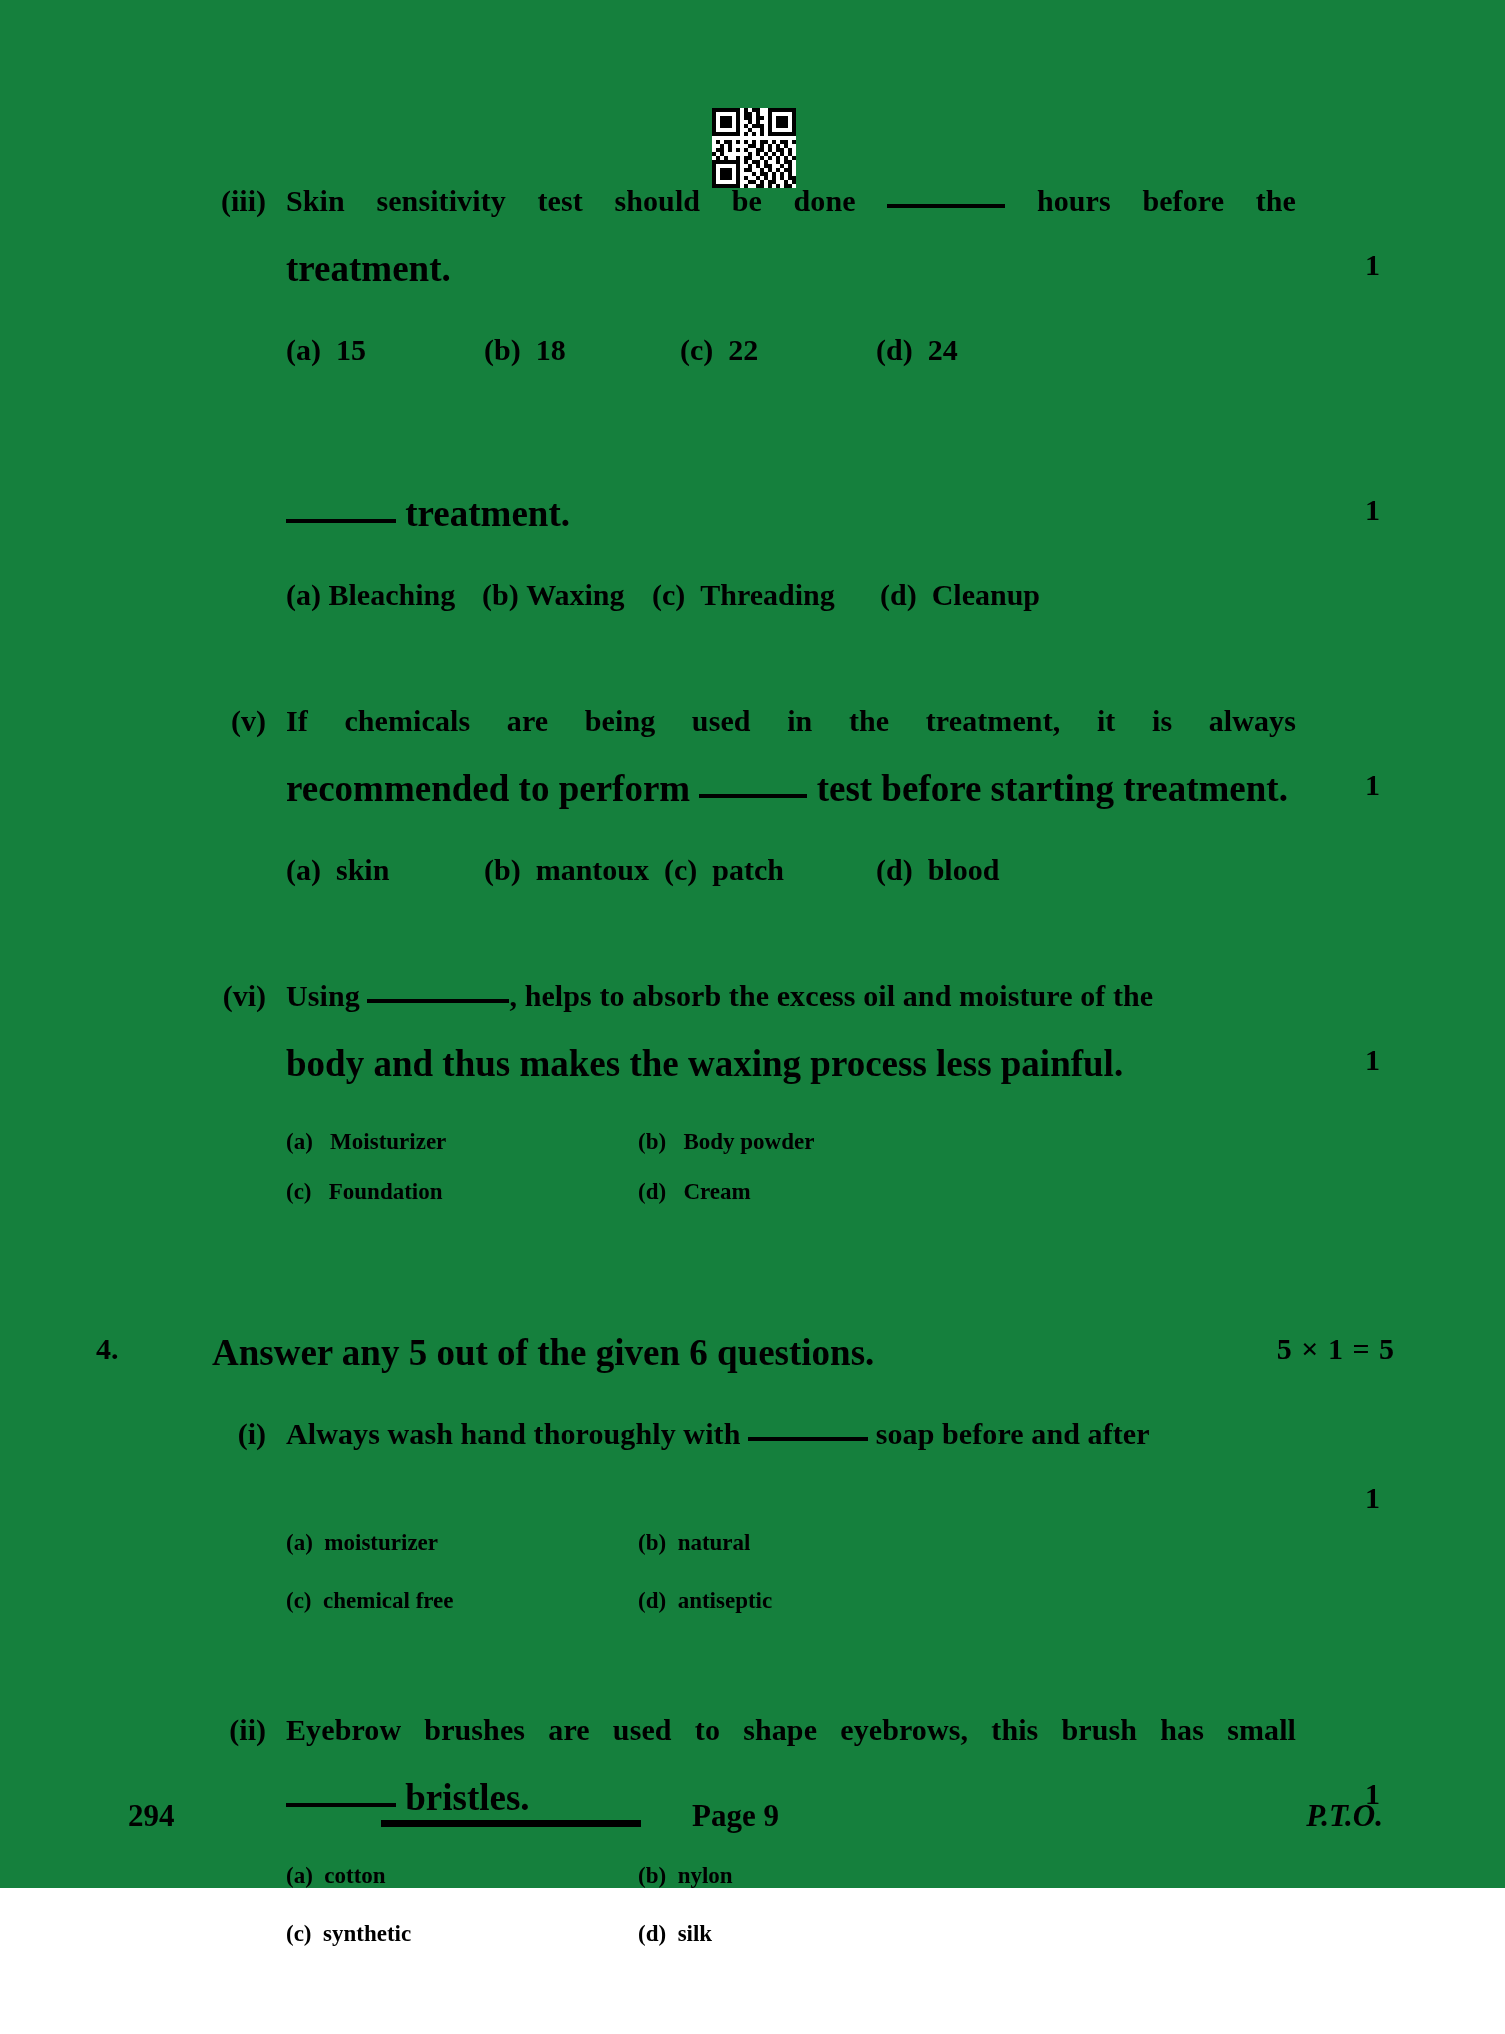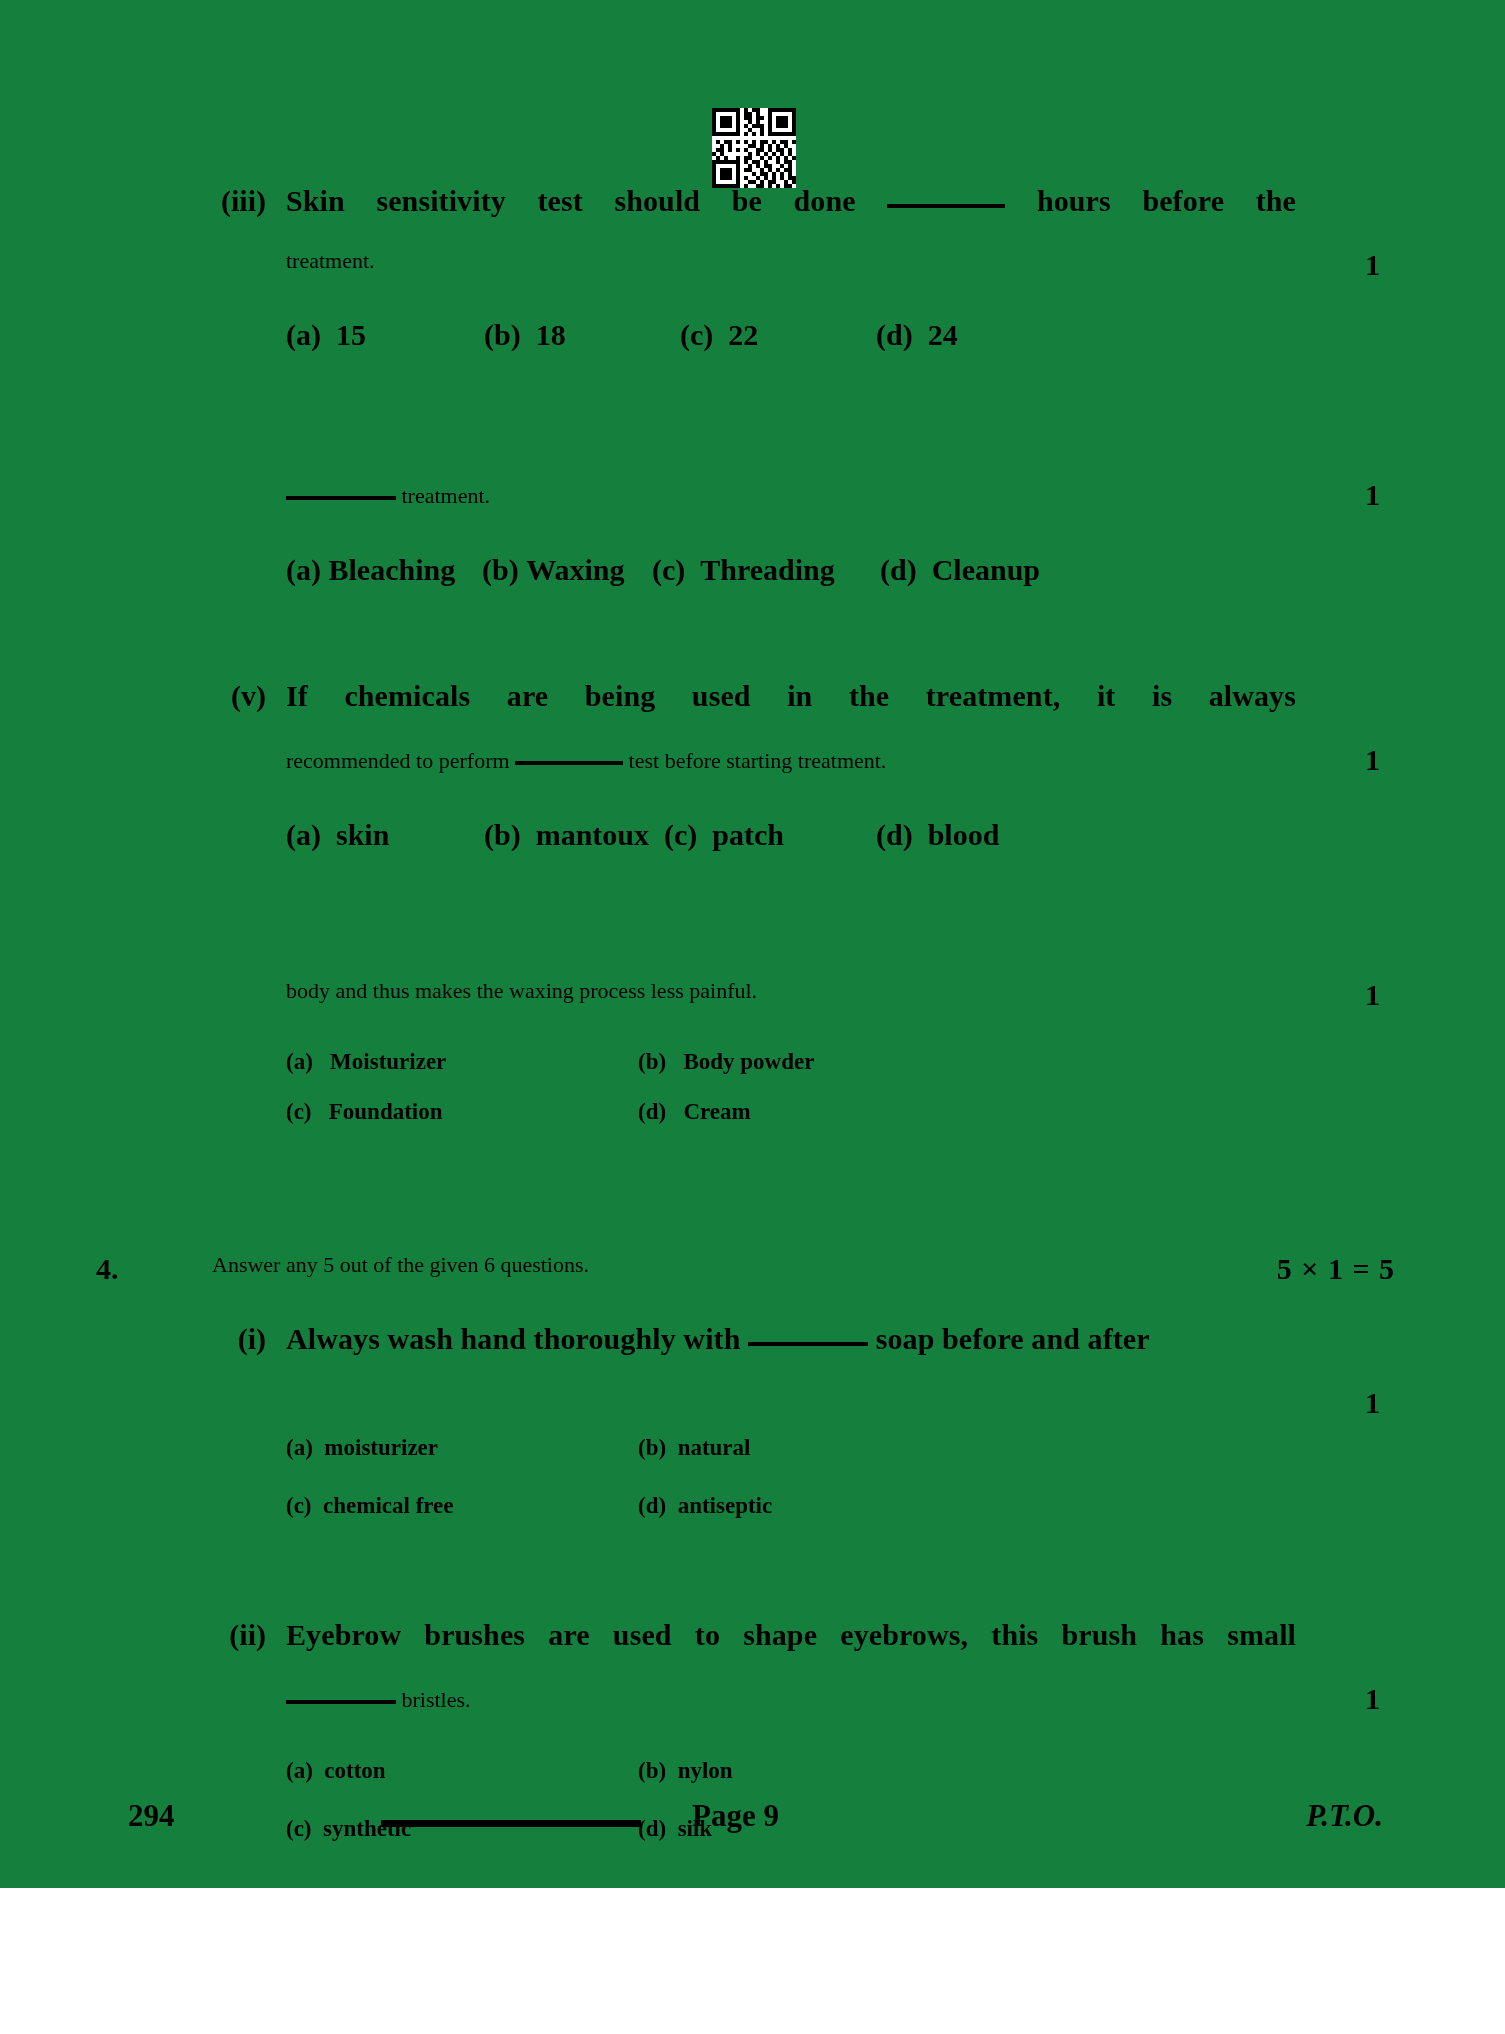--- a/index.html
+++ b/index.html
@@ -80,22 +80,22 @@
   }
   .stem-just {
     text-align: justify;
     text-align-last: justify;
   }
   .stem-plain { text-align: left; }
 
   .line2 {
     margin: 0 0 0 286px;
     width: 1010px;
-    font-size: 22px;
-    font-weight: 400;
+    font-size: 37px;
+    font-weight: 700;
     line-height: 1.0;
   }
 
   
   .marks {
     position: absolute;
     right: 125px;
     font-size: 30px;
     font-weight: 700;
     line-height: 1.0;
@@ -378,20 +378,27 @@
     <div class="gap-l"></div>
     <div class="opts4">
       <span class="opt" style="left:0"><span class="tag">(a)</span>&nbsp;&nbsp;<span class="txt">skin</span></span>
       <span class="opt" style="left:198px"><span class="tag">(b)</span>&nbsp;&nbsp;<span class="txt">mantoux</span></span>
       <span class="opt" style="left:378px"><span class="tag">(c)</span>&nbsp;&nbsp;<span class="txt">patch</span></span>
       <span class="opt" style="left:590px"><span class="tag">(d)</span>&nbsp;&nbsp;<span class="txt">blood</span></span>
     </div>
 
     <div class="gap-xl"></div>
 
+    <div class="qrow">
+      <span class="num">(vi)</span>
+      <div class="stem stem-plain">
+        <span>Using</span>
+        <span class="blank blank-w4"></span><span>, helps to absorb the excess oil and moisture of the</span>
+      </div>
+    </div>
     <div class="gap-m"></div>
     <div class="qrow">
       <div class="line2">body and thus makes the waxing process less painful.</div>
       <span class="marks" style="top:0">1</span>
     </div>
     <div class="gap-l"></div>
     <div class="opts2">
       <span class="opt" style="left:0"><span class="tag">(a)</span>&nbsp;&nbsp;&nbsp;<span class="txt">Moisturizer</span></span>
       <span class="opt" style="left:352px"><span class="tag">(b)</span>&nbsp;&nbsp;&nbsp;<span class="txt">Body powder</span></span>
     </div>

